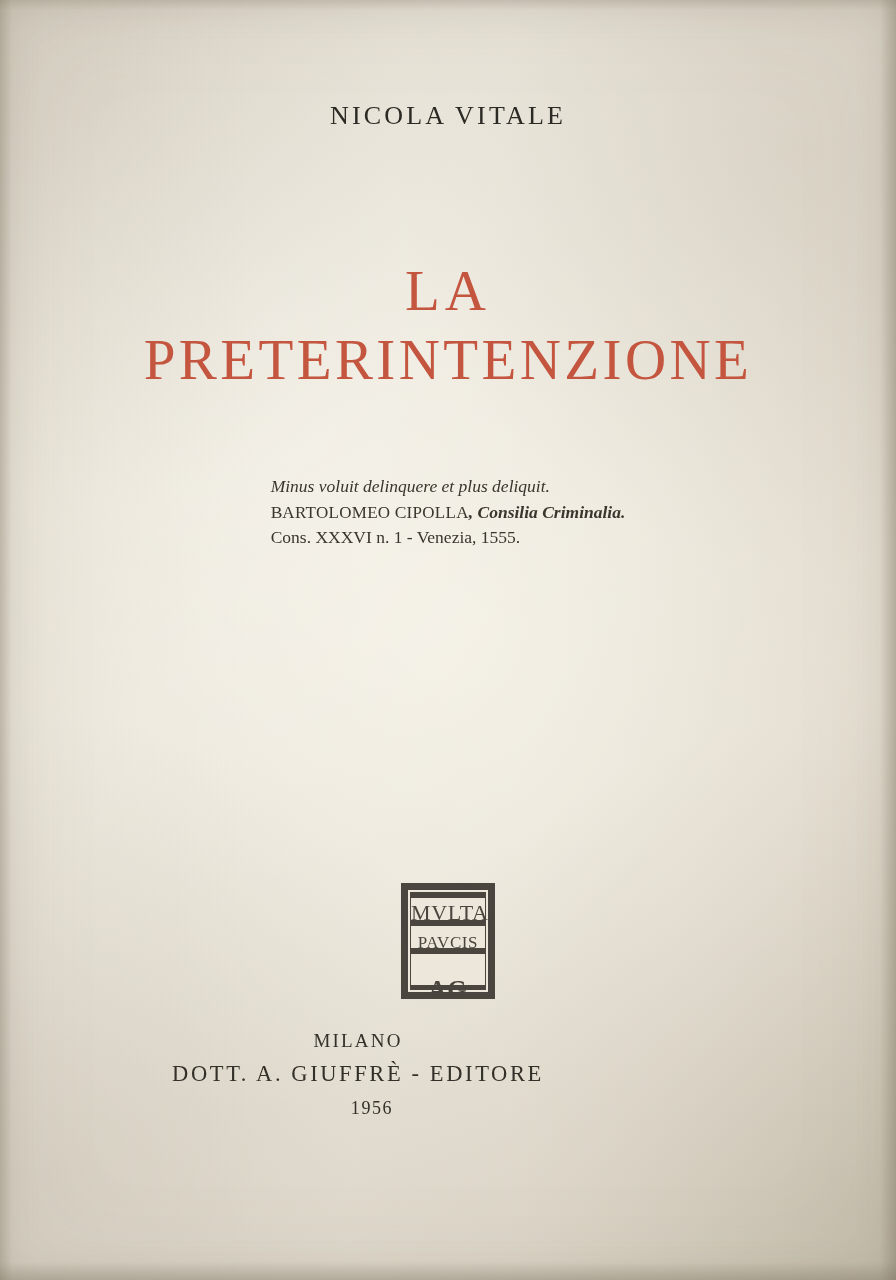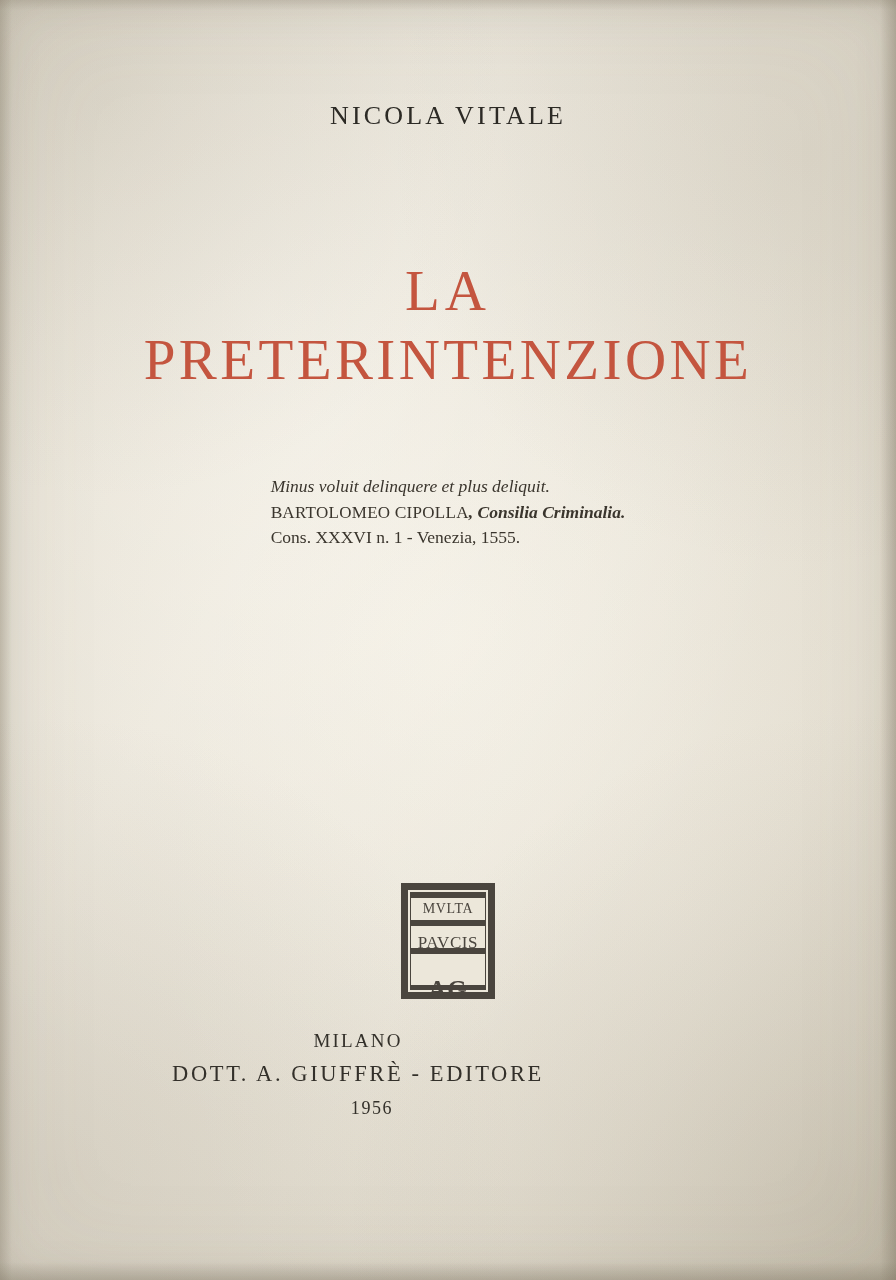--- a/index.html
+++ b/index.html
@@ -164,21 +164,21 @@
   .logo-row {
     position: absolute;
     left: 10px;
     right: 10px;
     background: #ece7da;
     color: #4a453e;
     font-family: "Liberation Serif", serif;
     text-align: center;
     line-height: 1;
   }
-  .logo-row.r1 { top: 15px; height: 22px; font-size: 14px; letter-spacing: 0.6px; padding-top: 4px; box-sizing: border-box; }
+  .logo-row.r1 { top: 15px; height: 22px; font-size: 22px; letter-spacing: 0.6px; padding-top: 4px; box-sizing: border-box; }
   .logo-row.r2 { top: 43px; height: 22px; font-size: 17px; letter-spacing: 0.6px; padding-top: 8px; box-sizing: border-box; }
   .logo-row.r3 { top: 71px; height: 31px; font-size: 25px; letter-spacing: 1px; padding-top: 23px; box-sizing: border-box; font-weight: 700; }
 
   .imprint {
     position: absolute;
     top: 1026px;
     left: 0;
     width: 716px;
     color: #33302a;
   }

